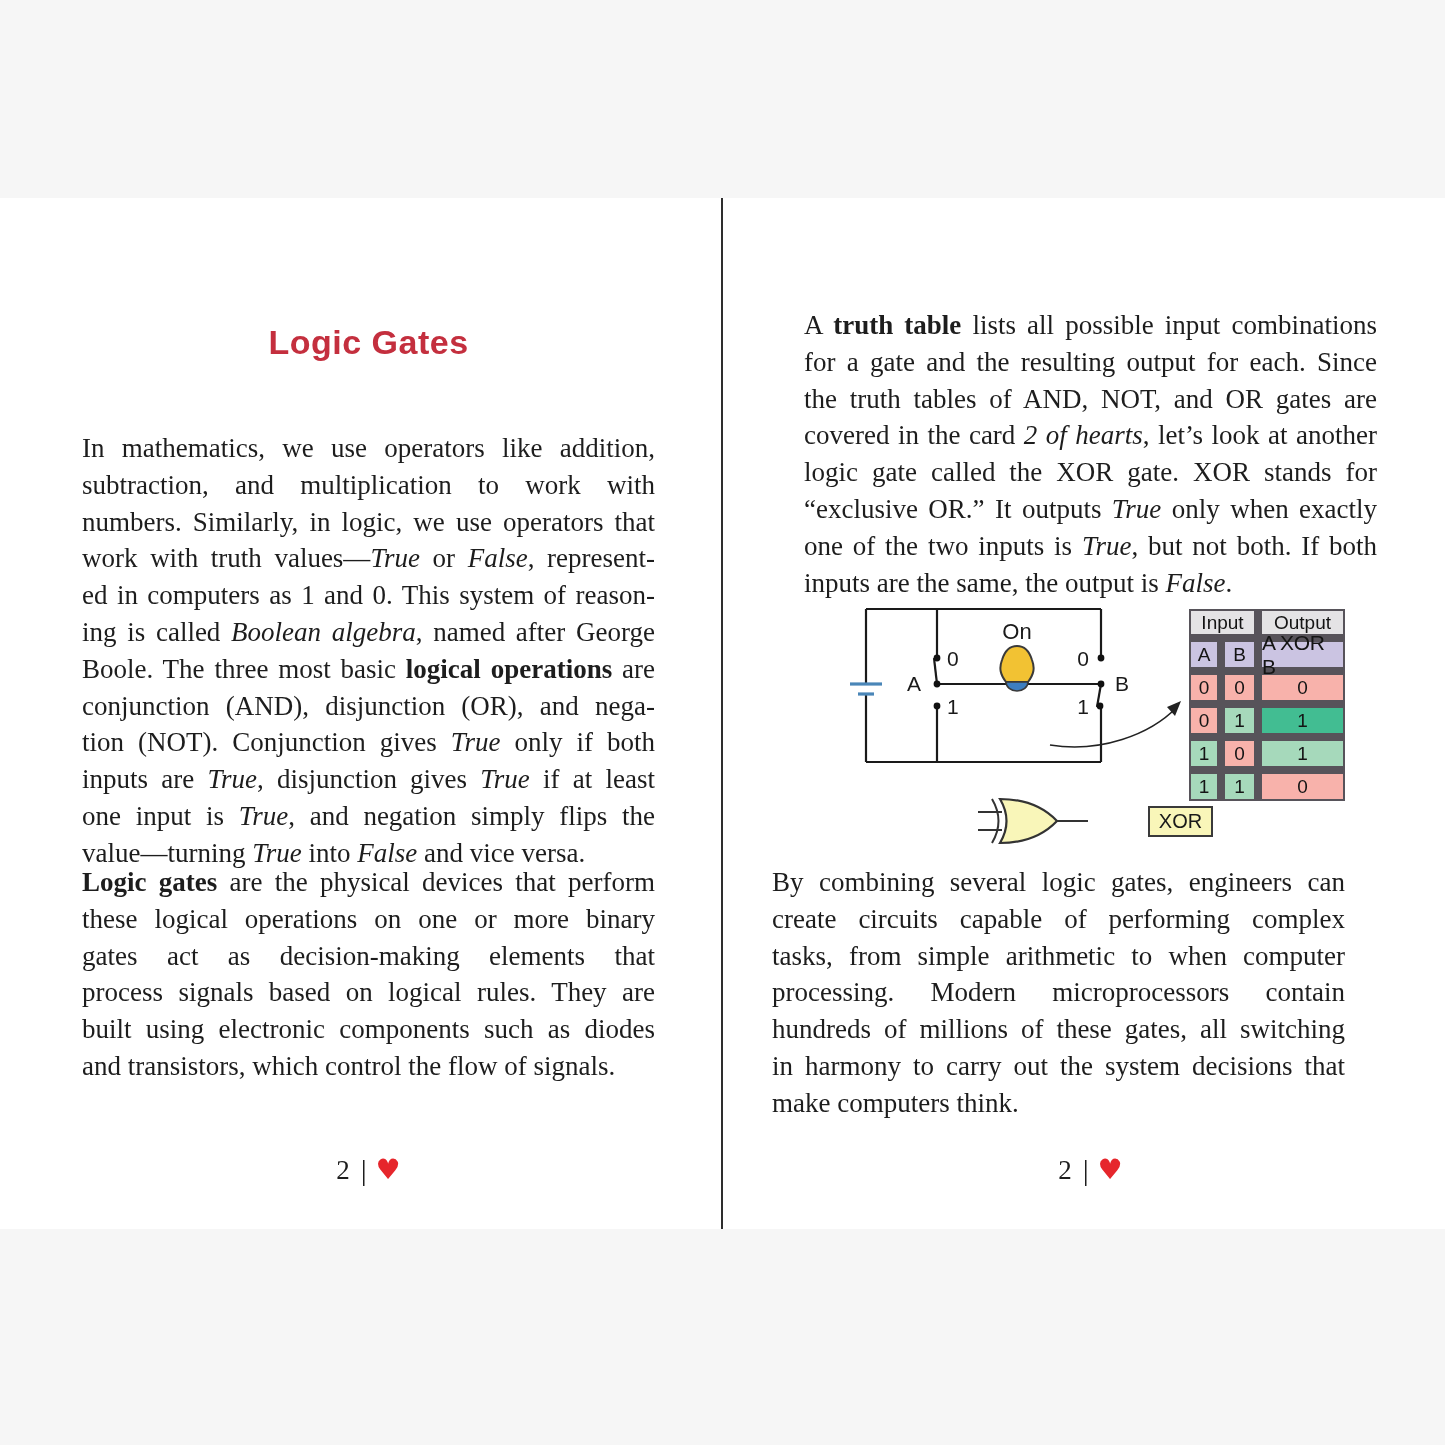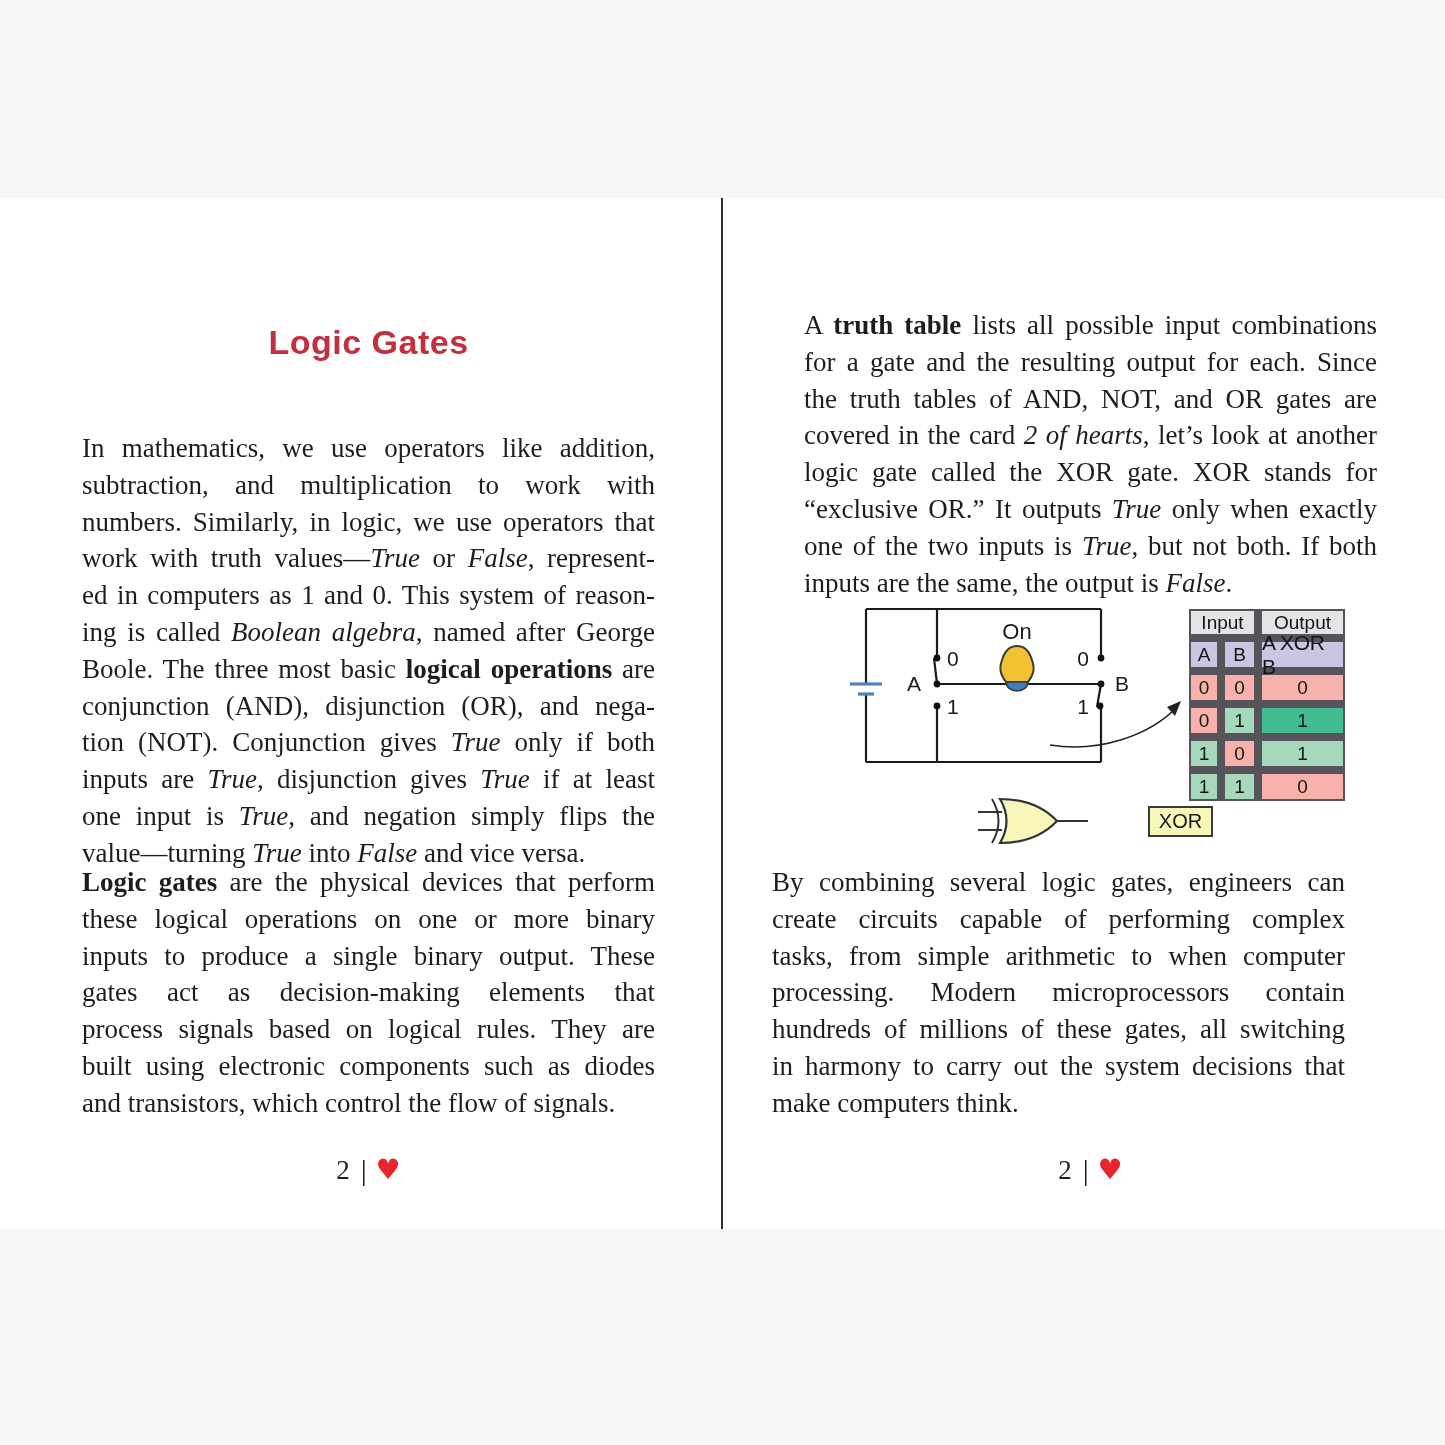--- a/index.html
+++ b/index.html
@@ -69,21 +69,20 @@
         <div class="pline"><span>conjunction (AND), disjunction (OR), and nega-</span></div>
         <div class="pline"><span>tion (NOT). Conjunction gives </span><span class="si">True</span><span> only if both</span></div>
         <div class="pline"><span>inputs are </span><span class="si">True</span><span>, disjunction gives </span><span class="si">True</span><span> if at least</span></div>
         <div class="pline"><span>one input is </span><span class="si">True</span><span>, and negation simply flips the</span></div>
         <div class="pline pline-last"><span>value—turning </span><span class="si">True</span><span> into </span><span class="si">False</span><span> and vice versa.</span></div>
       </div>
 
     <div class="para" style="left:82px;top:864px;">
         <div class="pline"><span class="sb">Logic gates</span><span> are the physical devices that perform</span></div>
         <div class="pline"><span>these logical operations on one or more binary</span></div>
-        <div class="pline"><span>inputs to produce a single binary output. These</span></div>
         <div class="pline"><span>gates act as decision-making elements that</span></div>
         <div class="pline"><span>process signals based on logical rules. They are</span></div>
         <div class="pline"><span>built using electronic components such as diodes</span></div>
         <div class="pline pline-last"><span>and transistors, which control the flow of signals.</span></div>
       </div>
 
     <div class="footer" style="left:82px;top:1152px;">
       <span>2</span><span class="sep">|</span><span class="suit">♥</span>
     </div>
   </div>

